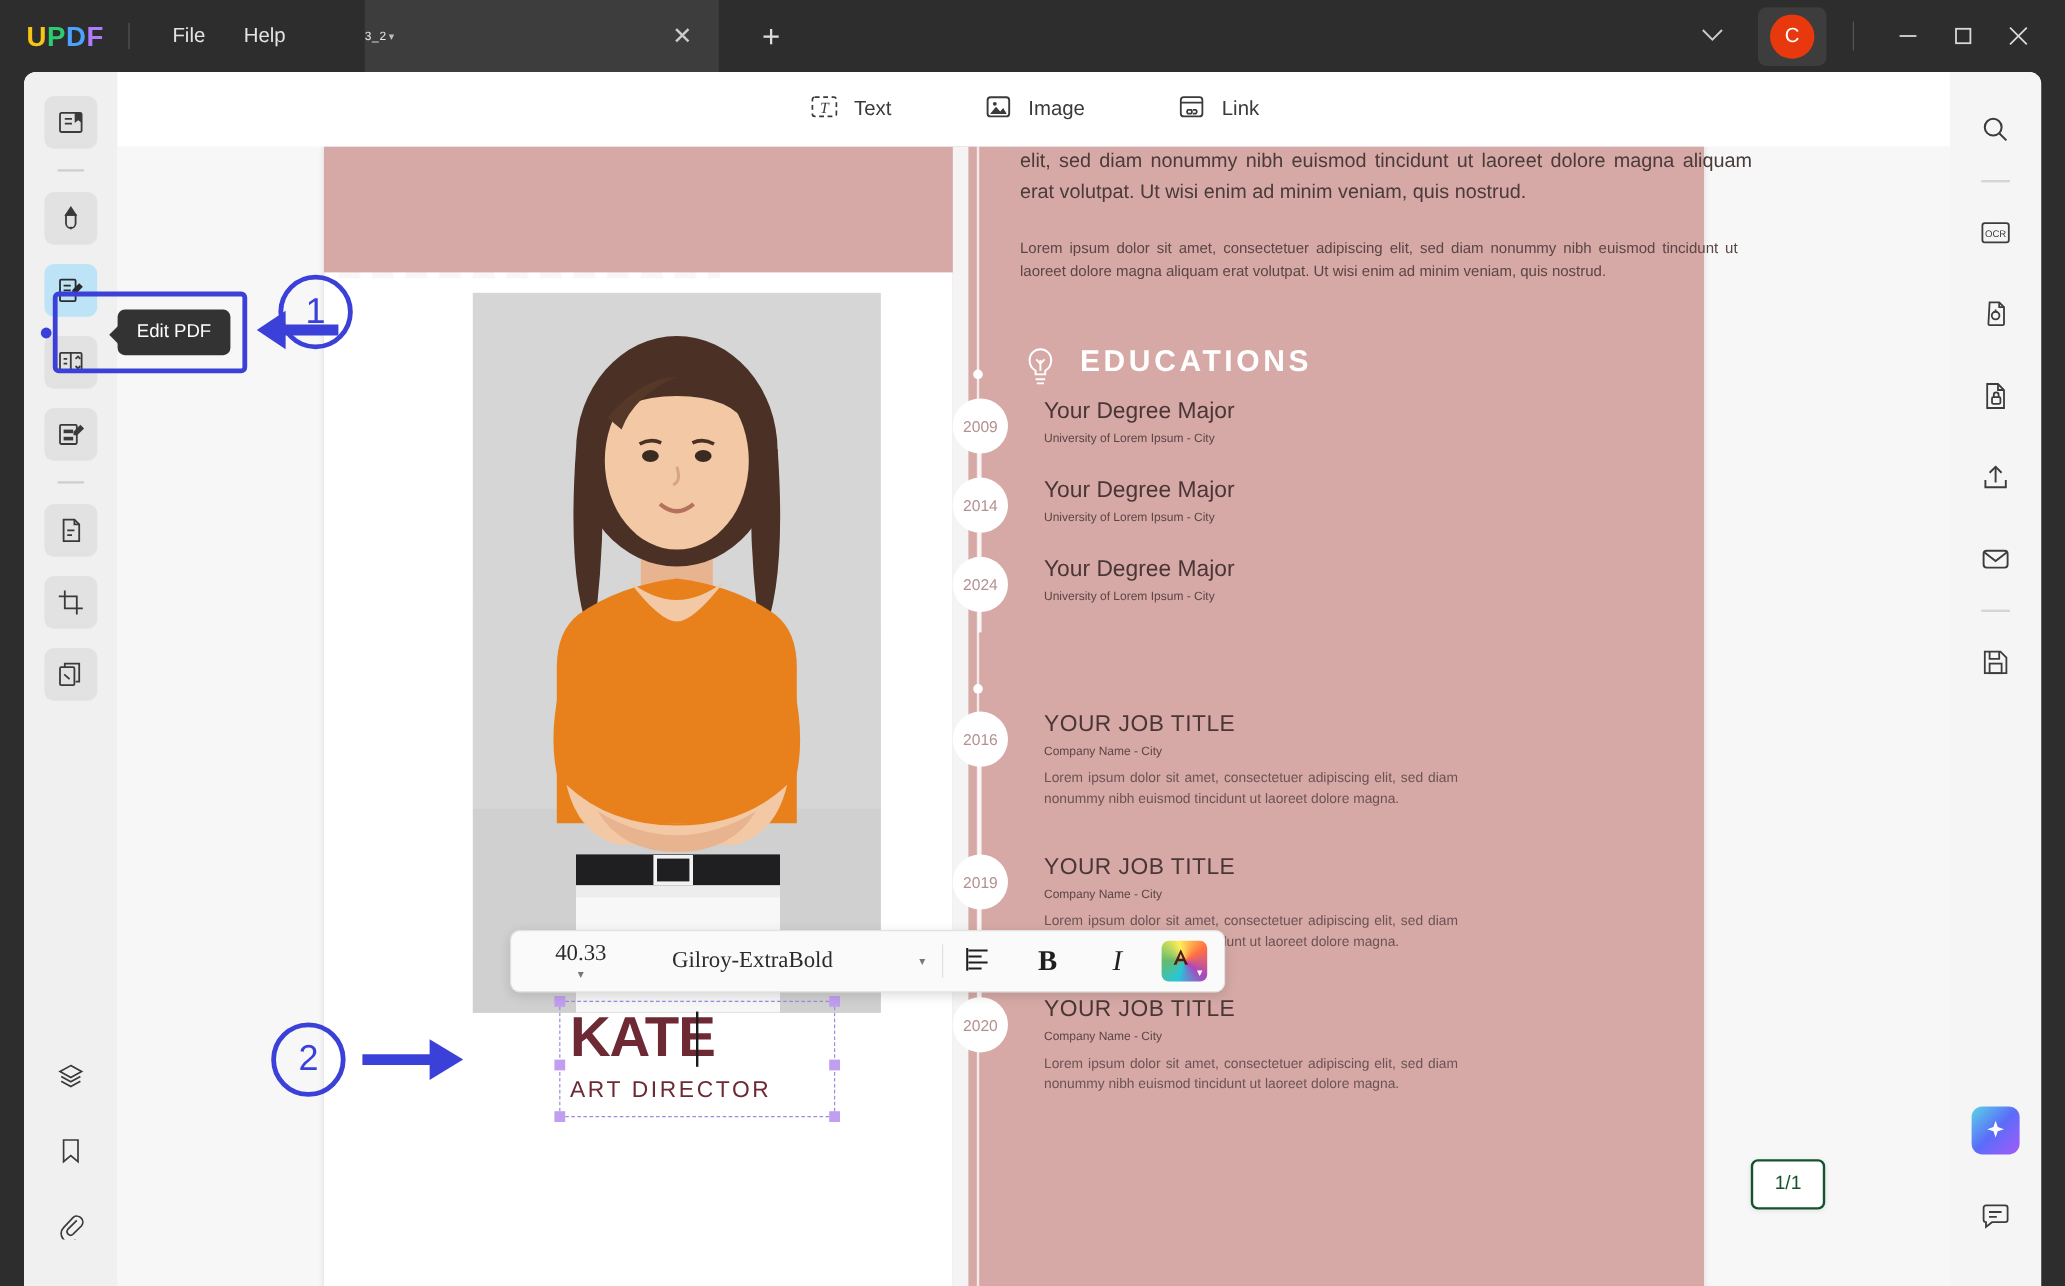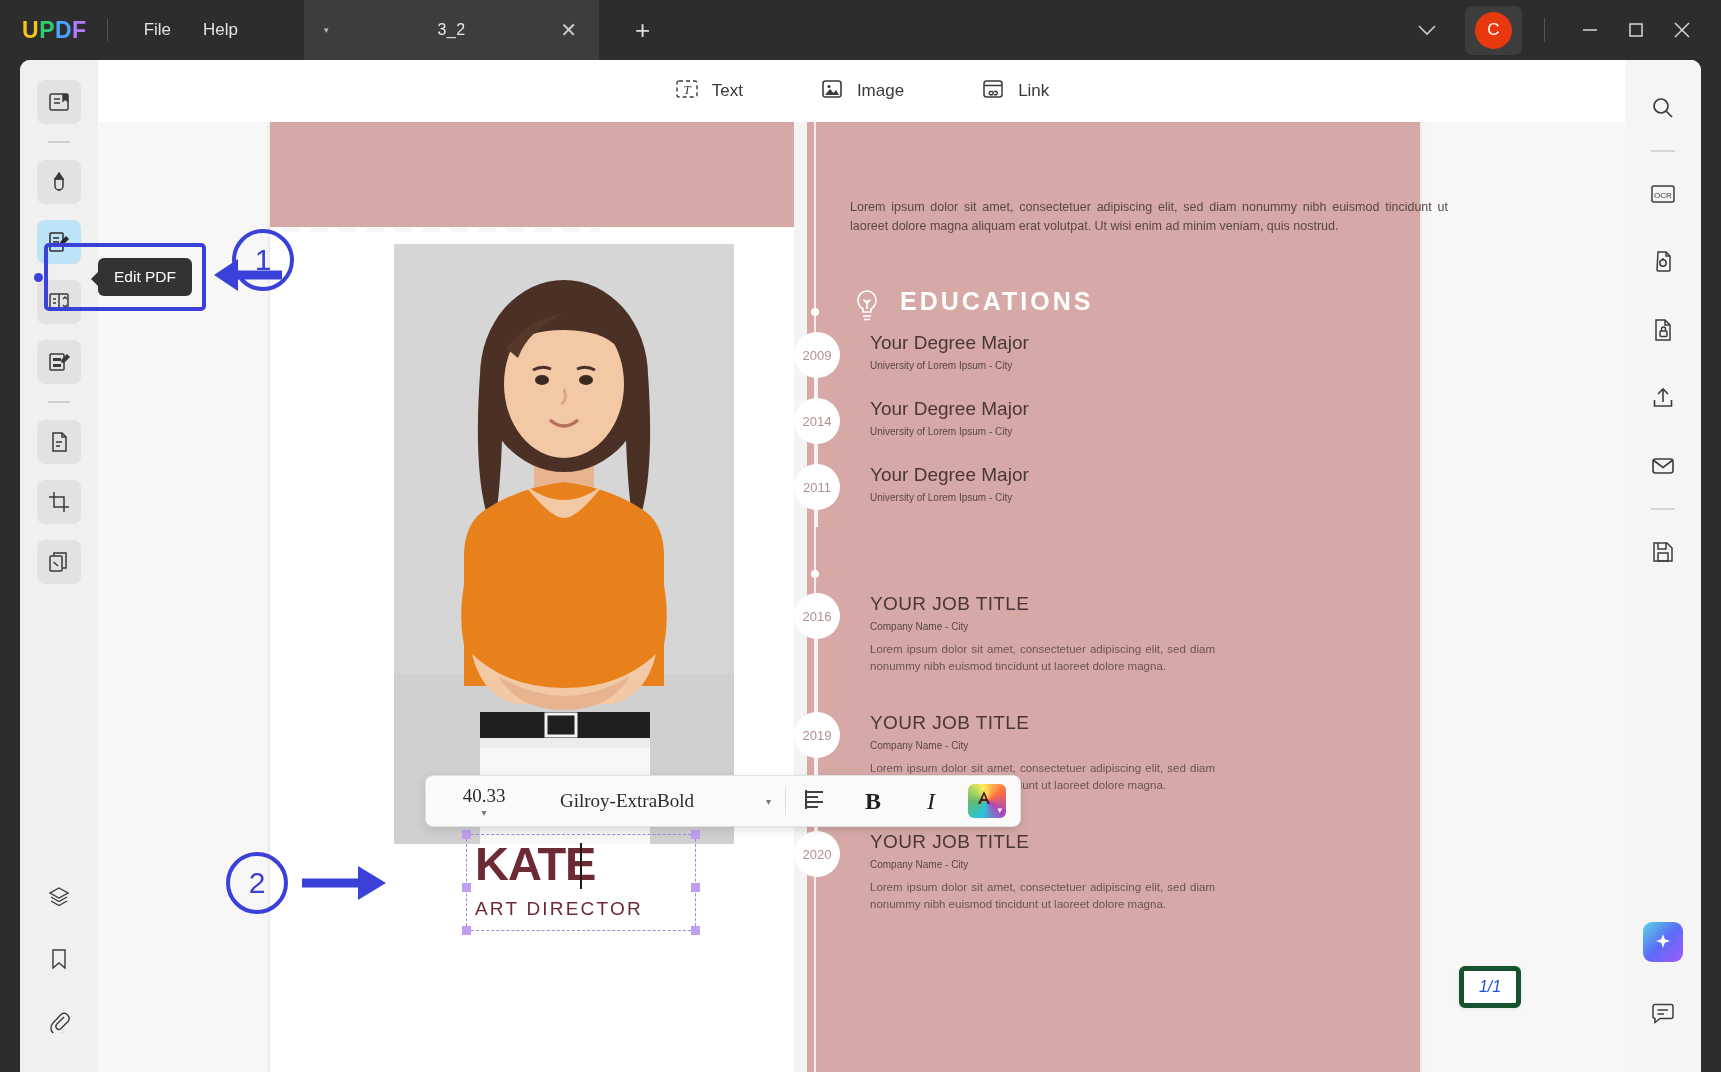--- a/index.html
+++ b/index.html
@@ -24,21 +24,21 @@
   .tb-sep { width:1px; height:22px; background:#555; margin:0 20px; }
   .menu-item {
     color:#e3e3e3; font-size:17px; padding: 6px 16px; cursor:default;
   }
   .menu-item:first-of-type { margin-left: 14px; }
   .tab {
     margin-left: 50px; width: 295px; height: 60px; background: #3d3d3d;
     display:flex; align-items:center; position:relative;
   }
   .tab-caret { position:absolute; left: 20px; color:#bbb; font-size: 9px; }
-  .tab-title { flex:1; text-align:center; color:#e8e8e8; font-size:16px; letter-spacing:.5px;}
+  .tab-title { flex:1; color:#e8e8e8; font-size:10px; letter-spacing:.5px;}
   .tab-close { position:absolute; right: 22px; color:#ccc; font-size:20px; font-weight:300;}
   .tab-add { color:#ddd; font-size:26px; font-weight:300; margin-left:36px; }
   .tb-right { margin-left:auto; display:flex; align-items:center; }
   .caret-down { color:#ccc; font-size:15px; padding: 8px 14px; }
   .avatar-wrap { background:#3d3d3d; border-radius:7px; padding:6px 10px; margin-left: 14px; }
   .avatar {
     width:37px;height:37px;border-radius:50%;background:#e8380d;
     display:flex;align-items:center;justify-content:center;color:#fff;font-size:17px;
   }
   .tb-divider2 { width:1px;height:24px;background:#555; margin: 0 22px; }
@@ -203,23 +203,23 @@
     position:absolute; width: 62px;height:62px;border-radius:50%;
     border: 4px solid #3a40d8; color:#3a40d8; font-size:30px;
     display:flex;align-items:center;justify-content:center; z-index:42; background:transparent;
   }
   .arrow-svg { position:absolute; z-index:41; }
   .left-dot { position:absolute; left: 14px; top: 213px; width:9px;height:9px;border-radius:50%;background:#3a40d8; z-index:43;}
 
   
   .page-indicator {
     position:absolute; right: 104px; bottom: 64px; width: 62px; height: 42px;
-    background:#fff; border:5px solid #14532d; border-radius:6px;
-    display:flex; align-items:center; justify-content:center; color:#1d4ed8; font-size:16px;
-    box-shadow: 0 1px 4px rgba(0,0,0,.08); z-index: 20; font-style: italic;
+    background:#fff; border:2px solid #14532d; border-radius:6px;
+    display:flex; align-items:center; justify-content:center; color:#14532d; font-size:16px;
+    box-shadow: 0 1px 4px rgba(0,0,0,.08); z-index: 20;
   }
 </style>
 </head>
 <body>
 
 <div class="app">
 
   <div class="titlebar">
     <div class="logo">
       <span>U</span>
@@ -500,20 +500,21 @@
               <path d="M86 494 h170 v106 H86 z" fill="#f7f7f7"></path>
               <path d="M86 494 h170 v10 H86 z" fill="#ededed"></path>
             </svg>
           </div>
         </div>
 
         <div class="resume-right">
           <div class="rr-white-strip"></div>
           <div class="rr-accent"></div>
 
+          <div class="summary">elit, sed diam nonummy nibh euismod tincidunt ut laoreet dolore magna aliquam erat volutpat. Ut wisi enim ad minim veniam, quis nostrud.</div>
           <div class="sub-para">Lorem ipsum dolor sit amet, consectetuer adipiscing elit, sed diam nonummy nibh euismod tincidunt ut laoreet dolore magna aliquam erat volutpat. Ut wisi enim ad minim veniam, quis nostrud.</div>
 
           <div class="timeline"></div>
           <div class="tl-dot" style="top:186px; left:17px;"></div>
           <div class="tl-dot" style="top:448px; left:17px;"></div>
 
           <div class="sec-head" style="left: 56px; top: 165px;">
             <span>
               <svg width="34" height="38" viewBox="0 0 34 38" fill="none" stroke="#fff" stroke-width="1.6">
                 <path d="M17 4 a9 9 0 0 1 9 9 q0 6 -5 9 v3 h-8 v-3 q-5-3 -5-9 a9 9 0 0 1 9-9 Z"></path>
@@ -537,21 +538,21 @@
 
           <div class="entry" style="left: 0px; top: 276px;">
             <div class="bubble">2014</div>
             <div class="entry-body">
               <div class="entry-title">Your Degree Major</div>
               <div class="entry-sub">University of Lorem Ipsum - City</div>
             </div>
           </div>
 
           <div class="entry" style="left: 0px; top: 342px;">
-            <div class="bubble">2011</div>
+            <div class="bubble">2024</div>
             <div class="entry-body">
               <div class="entry-title">Your Degree Major</div>
               <div class="entry-sub">University of Lorem Ipsum - City</div>
             </div>
           </div>
 
           <div class="v-connector" style="top: 492px; height: 260px;"></div>
 
           <div class="entry" style="left: 0px; top: 471px;">
             <div class="bubble">2016</div>

